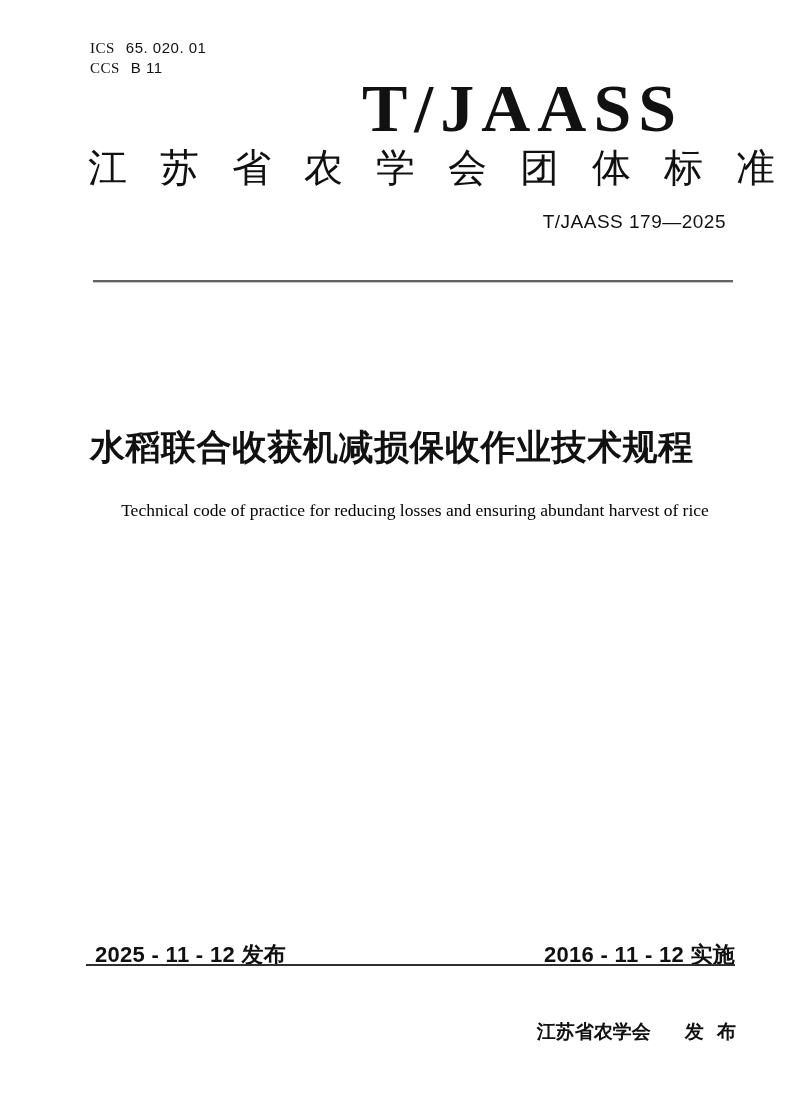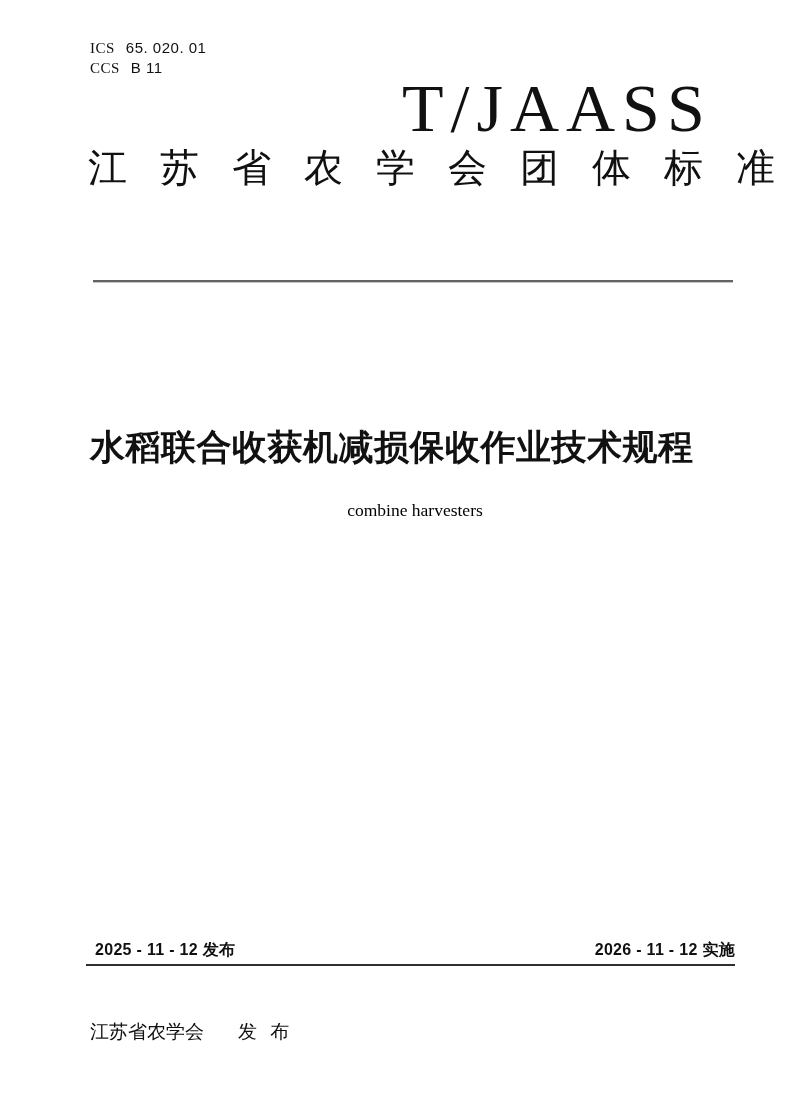--- a/index.html
+++ b/index.html
@@ -35,25 +35,24 @@
     margin-left: 11px;
     letter-spacing: 0.5px;
   }
   
   .logo {
     position: absolute;
     left: 362px;
     top: 74px;
     font-family: "Liberation Serif", serif;
     font-size: 68px;
-    font-weight: normal;
+    font-weight: bold;
     letter-spacing: 7px;
     line-height: 1;
     white-space: nowrap;
-    margin-left: 40px;
   }
   
   .org-row {
     position: absolute;
     left: 88px;
     top: 149px;
     font-size: 39px;
     line-height: 38px;
     letter-spacing: 33px;
     white-space: nowrap;
@@ -100,41 +99,41 @@
     line-height: 26px;
     color: #000;
   }
   .dates-row {
     position: absolute;
     left: 95px;
     top: 940px;
     width: 640px;
     display: flex;
     justify-content: space-between;
-    font-size: 16px;
+    font-size: 22px;
     font-weight: 600;
     letter-spacing: 0.3px;
     white-space: nowrap;
   }
   .rule-bottom {
     position: absolute;
     left: 86px;
     top: 964px;
     width: 649px;
     height: 2px;
     background: #2f2f2f;
   }
   .publisher-row {
     position: absolute;
     left: 90px;
     top: 1019px;
     width: 650px;
-    text-align: left;
+    text-align: right;
     font-size: 19px;
-    font-weight: 400;
+    font-weight: 700;
     white-space: nowrap;
   }
   .publisher-row .pub-label {
     margin-left: 34px;
     letter-spacing: 4px;
   }
 </style>
 </head>
 <body>
 
@@ -146,32 +145,33 @@
     </div>
     <div class="ics-row">
       <span class="lbl">CCS</span><span class="val">B 11</span>
     </div>
   </div>
 
   <div class="logo">T/JAASS</div>
 
   <div class="org-row">江苏省农学会团体标准</div>
 
+  <div class="std-number">T/JAASS 179—2025</div>
 
   <div class="rule-top"></div>
 
   <h1 class="doc-title">水稻联合收获机减损保收作业技术规程</h1>
 
   <div class="doc-subtitle">
-    <div>combine harvesters</div>
+    <div>Technical code of practice for reducing losses and ensuring abundant harvest of rice</div>
   </div>
 
   <div class="dates-row">
     <span>2025 - 11 - 12 发布</span>
-    <span>2026 - 11 - 12 实施</span>
+    <span>2016 - 11 - 12 实施</span>
   </div>
 
   <div class="rule-bottom"></div>
 
   <div class="publisher-row">
     <span>江苏省农学会</span><span class="pub-label">发 布</span>
   </div>
 
 </div>
 

